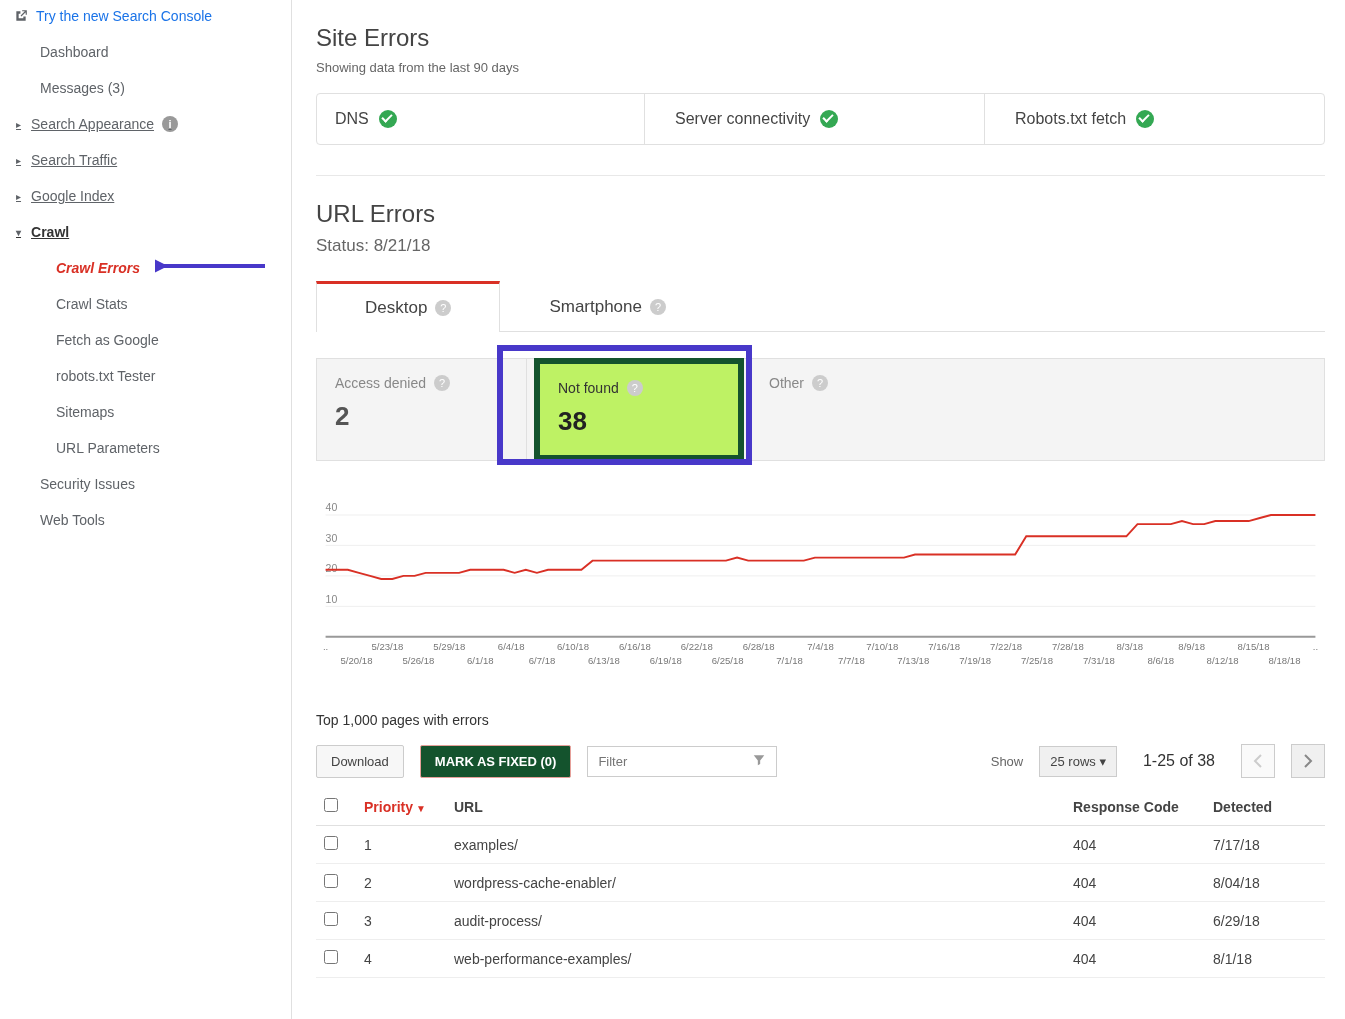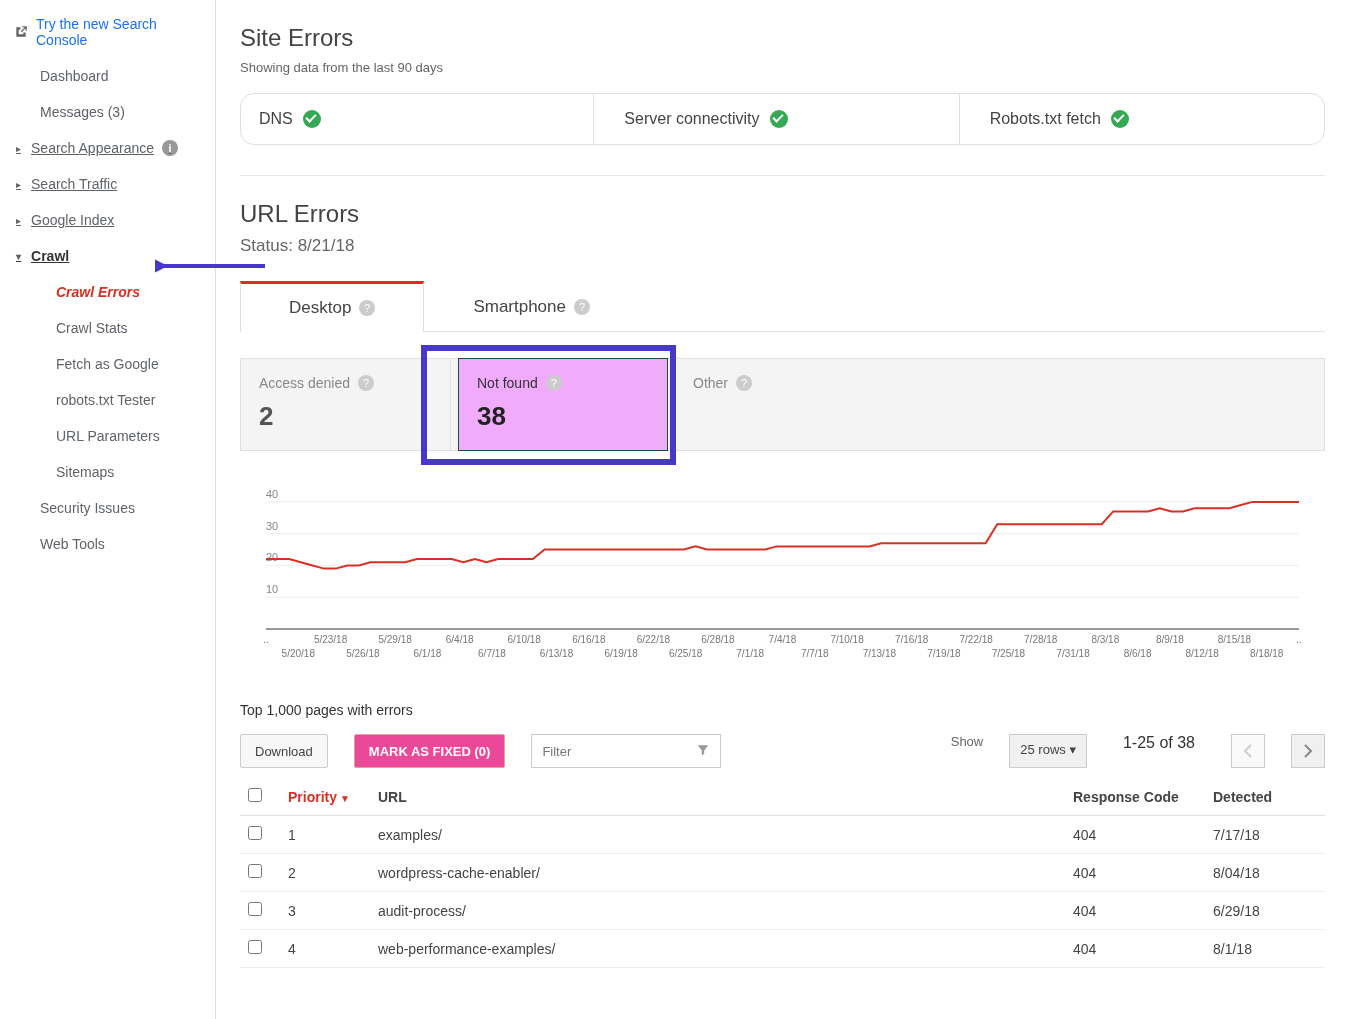--- a/index.html
+++ b/index.html
@@ -1,74 +1,74 @@
 <!DOCTYPE html>
 <html><head>
 <meta charset="utf-8">
 <style>
   * { box-sizing: border-box; margin: 0; padding: 0; font-family: Arial, Helvetica, sans-serif; }
   body { background: #fff; color: #333; font-size: 13px; }
   .layout { display: flex; min-height: 1019px; }
   
   
-  .sidebar { width: 216px; border-right: 1px solid #e0e0e0; padding-top: 10px; }
+  .sidebar { width: 292px; border-right: 1px solid #e0e0e0; padding-top: 2px; }
   .promo-link { display: flex; align-items: center; gap: 8px; padding: 6px 14px 10px 14px; }
   .promo-link a { color: #1a73e8; text-decoration: none; font-size: 14px; }
   .external-icon { width: 14px; height: 14px; color: #5f6368; }
   .nav-item { padding: 10px 14px 10px 40px; font-size: 14px; color: #5f6368; cursor: pointer; display:flex; align-items:center; }
   .nav-item.toggle { padding-left: 16px; text-decoration: underline; }
   .nav-item.toggle::before { content: "▸"; font-size: 10px; margin-right: 10px; color: #5f6368; }
   .nav-item.toggle.open::before { content: "▾"; }
   .nav-item.open { color:#333; font-weight:bold;}
   .nav-item.sub { padding-left: 56px; }
   .nav-item.active { color: #d93025; font-weight: bold; font-style: italic; }
   .info-icon { display:inline-block; width:16px;height:16px;border-radius:50%; background:#999; color:#fff; font-size:11px; font-weight:bold; text-align:center; line-height:16px; margin-left:8px;}
   
   
   .arrow-annot { position:absolute; left:155px; top:256px; width:110px; height:20px; pointer-events:none;}
   
   
   .main { flex:1; padding: 24px 20px 0 24px; position:relative; }
   h1.section { font-size: 24px; font-weight: 400; color:#444; margin-bottom: 8px;}
   .subtitle { color:#666; font-size:13px; margin-bottom: 18px; }
   
-  .status-row { display:flex; gap:12px; margin-bottom: 30px; border:1px solid #e0e0e0; border-radius:14px; overflow:hidden;}
+  .status-row { display:flex; gap:12px; margin-bottom: 30px; border:1px solid #e0e0e0; border-radius:4px; overflow:hidden;}
   .status-row .cell { flex:1; padding:16px 18px; border-right:1px solid #e0e0e0; display:flex; align-items:center; gap:10px; font-size:16px; color:#444;}
   .status-row .cell:last-child { border-right:none; }
   .check-ok { width:18px; height:18px; border-radius:50%; background:#34a853; position:relative; flex-shrink:0;}
   .check-ok::after{ content:""; position:absolute; left:5px; top:2px; width:4px; height:8px; border:solid #fff; border-width:0 2px 2px 0; transform:rotate(45deg);}
   
   .divider { border:none; border-top:1px solid #e8e8e8; margin: 0 0 24px 0;}
   
   .status-line { color:#666; font-size:17px; margin-bottom:24px;}
   
   .tabs { display:flex; border-bottom:1px solid #e0e0e0;}
   .tab { padding:14px 48px; font-size:17px; color:#444; border:1px solid transparent; border-bottom:none; border-top:3px solid transparent; cursor:pointer; display:flex; align-items:center; gap:8px;}
   .tab.active { border-color:#e0e0e0; border-top-color:#d93025; background:#fff; position:relative; top:1px;}
   .help-icon { display:inline-block; width:16px; height:16px; border-radius:50%; background:#ccc; color:#fff; font-size:11px; text-align:center; line-height:16px;}
   
   .cards { display:flex; gap:8px; margin-top:26px; background:#f4f4f4; border:1px solid #e0e0e0; position:relative;}
   .card { flex:1; padding:16px 18px 18px 18px; max-width:210px; border-right:1px solid #e0e0e0;}
   .card:last-child{border-right:none;}
   .card .label { color:#888; font-size:14px; margin-bottom:10px; display:flex; align-items:center; gap:8px;}
   .card .value { font-size:26px; font-weight:bold; color:#555;}
-  .card.active { background:#f0abfc; border:1px solid #14532d; margin:-1px; z-index:2;}
+  .card.active { background:#bef264; border:6px solid #14532d; margin:-1px; z-index:2;}
   .card.active .label { color:#333;}
   .card.active .value { color:#222;}
   .highlight-box { position:absolute; border:6px solid #4838c9; pointer-events:none; left:180px; top:-14px; width:255px; height:120px; z-index:5;}
   
   
   .chart-wrap { margin-top:30px; }
   .chart { width:100%; height:190px; }
   
   
   .table-title { font-size:14px; color:#333; margin:28px 0 16px 0;}
-  .toolbar { display:flex; gap:26px; margin-bottom:10px;}
+  .toolbar { display:flex; align-items:center; gap:16px; margin-bottom:10px;}
   .btn { border:1px solid #ccc; background:#f7f7f7; padding:8px 14px; font-size:13px; color:#444; cursor:pointer; border-radius:2px;}
-  .btn.fixed { background:#ec4899; color:#fff; border-color:#e6a09a; font-weight:bold;}
+  .btn.fixed { background:#14532d; color:#fff; border-color:#e6a09a; font-weight:bold;}
   .filter-box { border:1px solid #ccc; padding:6px 10px; width:190px; display:flex; align-items:center; justify-content:space-between; color:#888;}
   .filter-box input{ border:none; outline:none; font-size:13px; width:140px; color:#444;}
   .spacer{flex:1;}
   .show-label{color:#666; font-size:13px;}
   .rows-dd { border:1px solid #ccc; padding:7px 10px; font-size:13px; color:#444; background:#f0f0f0; cursor:pointer;}
   .range-label { font-size:16px; color:#333; margin:0 10px;}
   .pager-btn { border:1px solid #ccc; background:#f0f0f0; width:34px; height:34px; display:inline-flex; align-items:center; justify-content:center; cursor:pointer; color:#888;}
   .pager-btn.disabled{ color:#ccc; background:#fafafa;}
   
   table.errors { width:100%; border-collapse:collapse; font-size:14px;}
@@ -99,22 +99,22 @@
         <span>Search Appearance</span>
         <span class="info-icon">i</span>
       </div>
     <div class="nav-item toggle">Search Traffic</div>
     <div class="nav-item toggle">Google Index</div>
     <div class="nav-item toggle open">Crawl</div>
     <div class="nav-item sub active">Crawl Errors</div>
     <div class="nav-item sub">Crawl Stats</div>
     <div class="nav-item sub">Fetch as Google</div>
     <div class="nav-item sub">robots.txt Tester</div>
+    <div class="nav-item sub">Sitemaps</div>
     <div class="nav-item sub">URL Parameters</div>
-    <div class="nav-item sub">Sitemaps</div>
     <div class="nav-item">Security Issues</div>
     <div class="nav-item">Web Tools</div>
   </aside>
 
   <svg class="arrow-annot">
     <defs>
         <marker id="ah" markerWidth="10" markerHeight="10" refX="2" refY="3" orient="auto">
           <path d="M6,0 L0,3 L6,6 Z" fill="#4838c9"></path>
         </marker>
       </defs>

